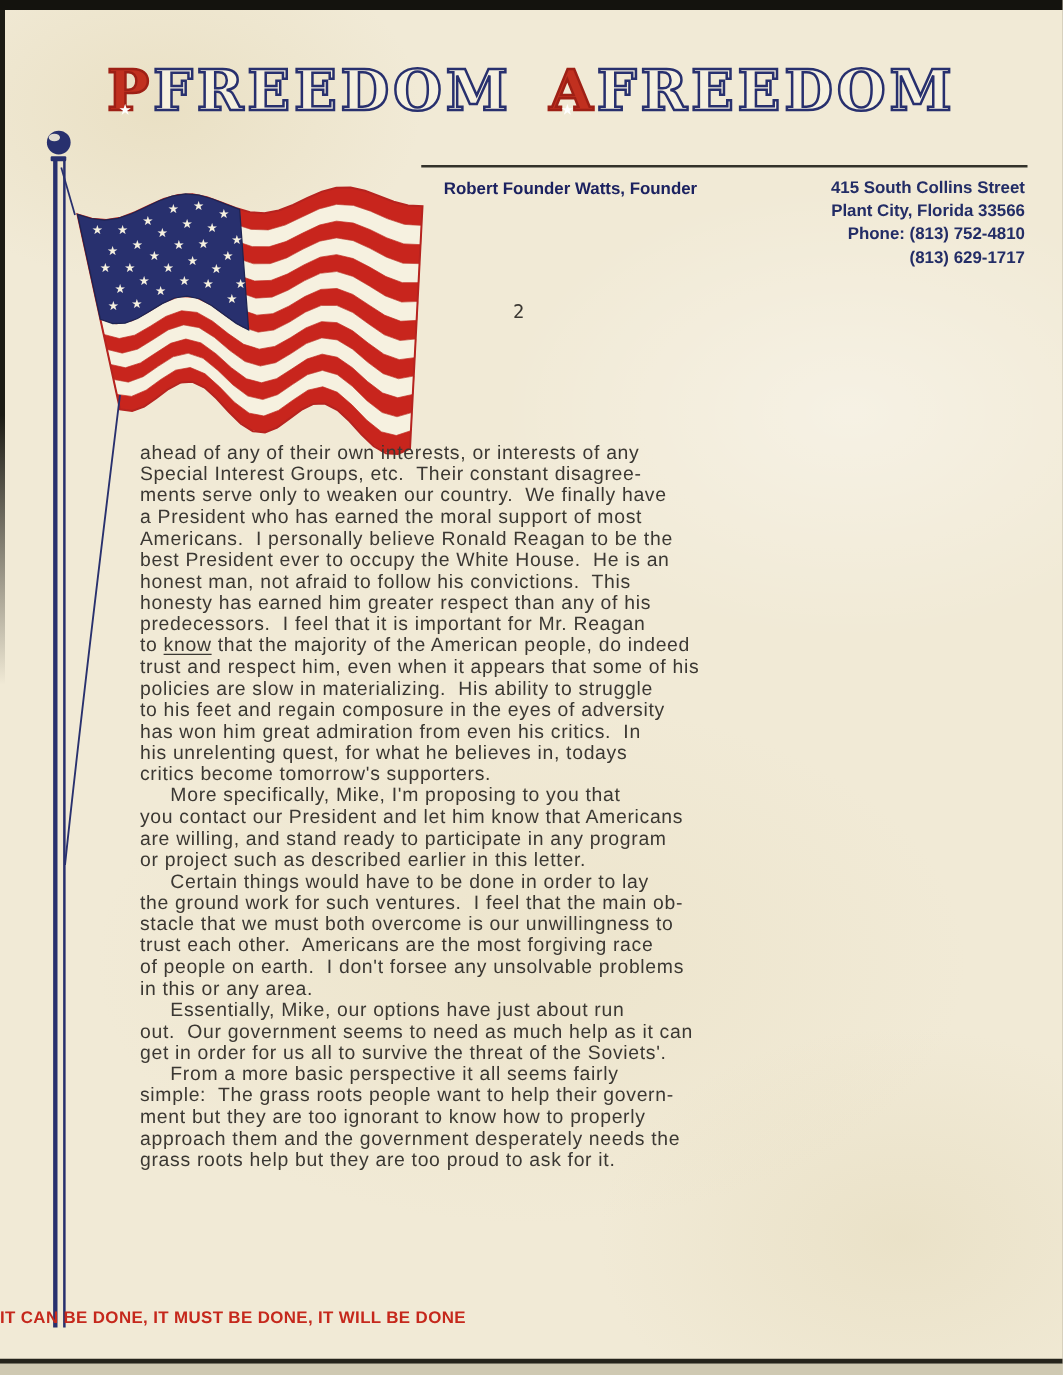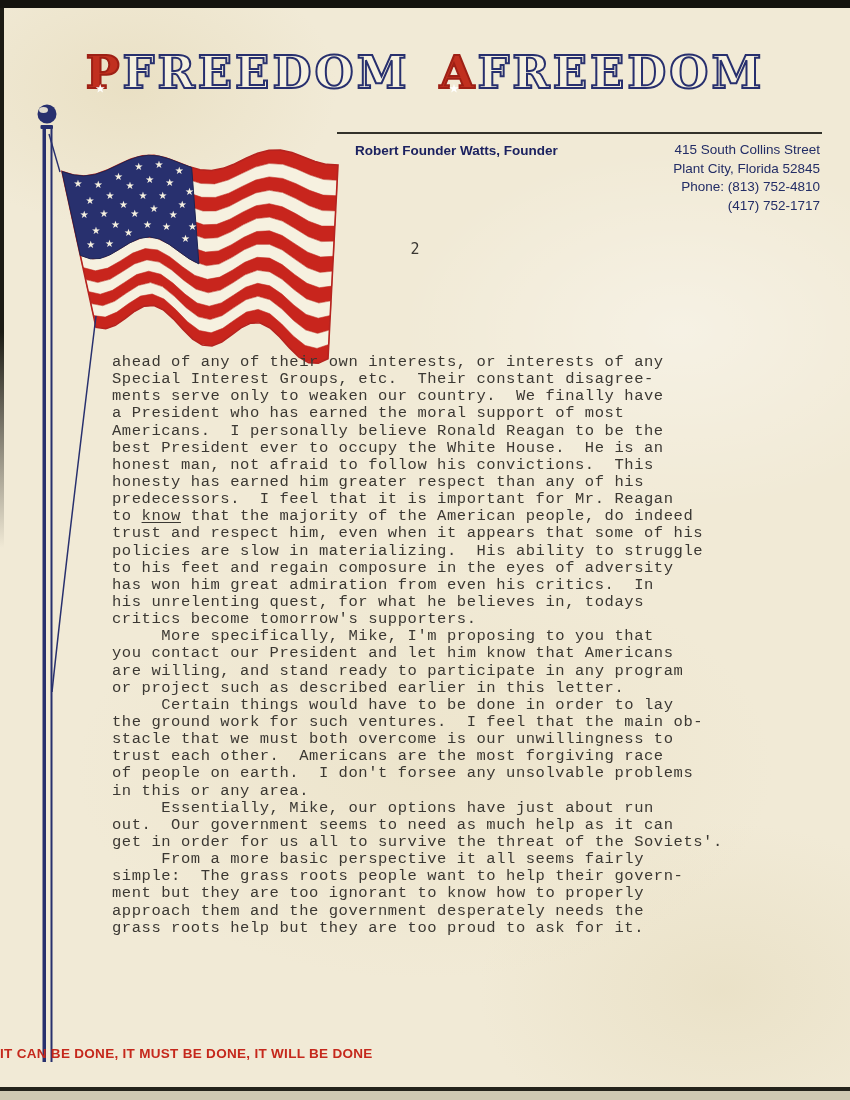--- a/index.html
+++ b/index.html
@@ -27,29 +27,29 @@
   .title .word{display:inline-block;}
   .title .word+.word{margin-left:30px;}
   .title .initial{position:relative;color:#c1301f;-webkit-text-stroke:2px #9e2015;}
   .title .initial .star{position:absolute;left:10px;bottom:5px;font-size:10px;color:#fff;
                         -webkit-text-stroke:0;letter-spacing:0;}
   .tagline{position:absolute;left:0;top:105px;width:100%;text-align:center;
            color:#c5281c;font-weight:bold;font-size:13px;letter-spacing:.1px;}
   .divider{position:absolute;left:337px;top:132px;width:485px;height:2px;background:#33322a;}
   .founder{position:absolute;left:355px;top:143px;font-size:13.5px;font-weight:bold;color:#1c2260;}
   .address{position:absolute;right:30px;top:141px;text-align:right;
-           font-size:13.5px;font-weight:400;color:#232d66;line-height:18.5px;}
+           font-size:13.5px;font-weight:700;color:#232d66;line-height:18.5px;}
 
   .page-number{position:absolute;left:380px;top:240px;width:70px;text-align:center;
                font-family:"DejaVu Sans Mono","Liberation Mono",monospace;
                font-size:15px;color:#3b3833;}
 
   
   .letter{position:absolute;left:112px;top:354px;width:650px;
-          font-family:Liberation Mono, monospace;
+          font-family:Liberation Sans, sans-serif;
           font-size:15.5px;line-height:17.15px;letter-spacing:.55px;
           color:#3b3833;white-space:pre;}
   .letter .tline{height:17.15px;}
   .letter u{text-underline-offset:2px;}
 
   .flag-svg{position:absolute;left:0;top:0;}
 
   .slogan{position:absolute;left:0;top:1046px;width:850px;text-align:left;
           color:#c5281c;font-weight:bold;font-size:13.5px;letter-spacing:.3px;}
 </style>
@@ -112,23 +112,23 @@
       <path d="M60,172 L49,134" stroke="#28306e" stroke-width="1.4" fill="none"></path>
       <path d="M96,316 Q66,560 52,692" stroke="#28306e" stroke-width="1.5" fill="none"></path>
     </svg>
 
   <div class="title"><span class="word"><span class="initial"><span>P</span><span class="star">★</span></span><span>FREEDOM</span></span><span class="word"><span class="initial"><span>A</span><span class="star">★</span></span><span>FREEDOM</span></span></div>
 
   <div class="divider"></div>
   <div class="founder">Robert Founder Watts, Founder</div>
   <div class="address">
       <div>415 South Collins Street</div>
-      <div>Plant City, Florida 52845</div>
+      <div>Plant City, Florida 33566</div>
       <div>Phone: (813) 752-4810</div>
-      <div>(417) 752-1717</div>
+      <div>(813) 629-1717</div>
     </div>
 
   <div class="page-number">2</div>
 
   <div class="letter"><div class="tline">ahead of any of their own interests, or interests of any</div><div class="tline">Special Interest Groups, etc.  Their constant disagree-</div><div class="tline">ments serve only to weaken our country.  We finally have</div><div class="tline">a President who has earned the moral support of most</div><div class="tline">Americans.  I personally believe Ronald Reagan to be the</div><div class="tline">best President ever to occupy the White House.  He is an</div><div class="tline">honest man, not afraid to follow his convictions.  This</div><div class="tline">honesty has earned him greater respect than any of his</div><div class="tline">predecessors.  I feel that it is important for Mr. Reagan</div><div class="tline">to <u>know</u> that the majority of the American people, do indeed</div><div class="tline">trust and respect him, even when it appears that some of his</div><div class="tline">policies are slow in materializing.  His ability to struggle</div><div class="tline">to his feet and regain composure in the eyes of adversity</div><div class="tline">has won him great admiration from even his critics.  In</div><div class="tline">his unrelenting quest, for what he believes in, todays</div><div class="tline">critics become tomorrow's supporters.</div><div class="tline">     More specifically, Mike, I'm proposing to you that</div><div class="tline">you contact our President and let him know that Americans</div><div class="tline">are willing, and stand ready to participate in any program</div><div class="tline">or project such as described earlier in this letter.</div><div class="tline">     Certain things would have to be done in order to lay</div><div class="tline">the ground work for such ventures.  I feel that the main ob-</div><div class="tline">stacle that we must both overcome is our unwillingness to</div><div class="tline">trust each other.  Americans are the most forgiving race</div><div class="tline">of people on earth.  I don't forsee any unsolvable problems</div><div class="tline">in this or any area.</div><div class="tline">     Essentially, Mike, our options have just about run</div><div class="tline">out.  Our government seems to need as much help as it can</div><div class="tline">get in order for us all to survive the threat of the Soviets'.</div><div class="tline">     From a more basic perspective it all seems fairly</div><div class="tline">simple:  The grass roots people want to help their govern-</div><div class="tline">ment but they are too ignorant to know how to properly</div><div class="tline">approach them and the government desperately needs the</div><div class="tline">grass roots help but they are too proud to ask for it.</div></div>
 
   <div class="slogan">IT CAN BE DONE, IT MUST BE DONE, IT WILL BE DONE</div>
 
   <div class="edge-top"></div>
   <div class="edge-left"></div>

